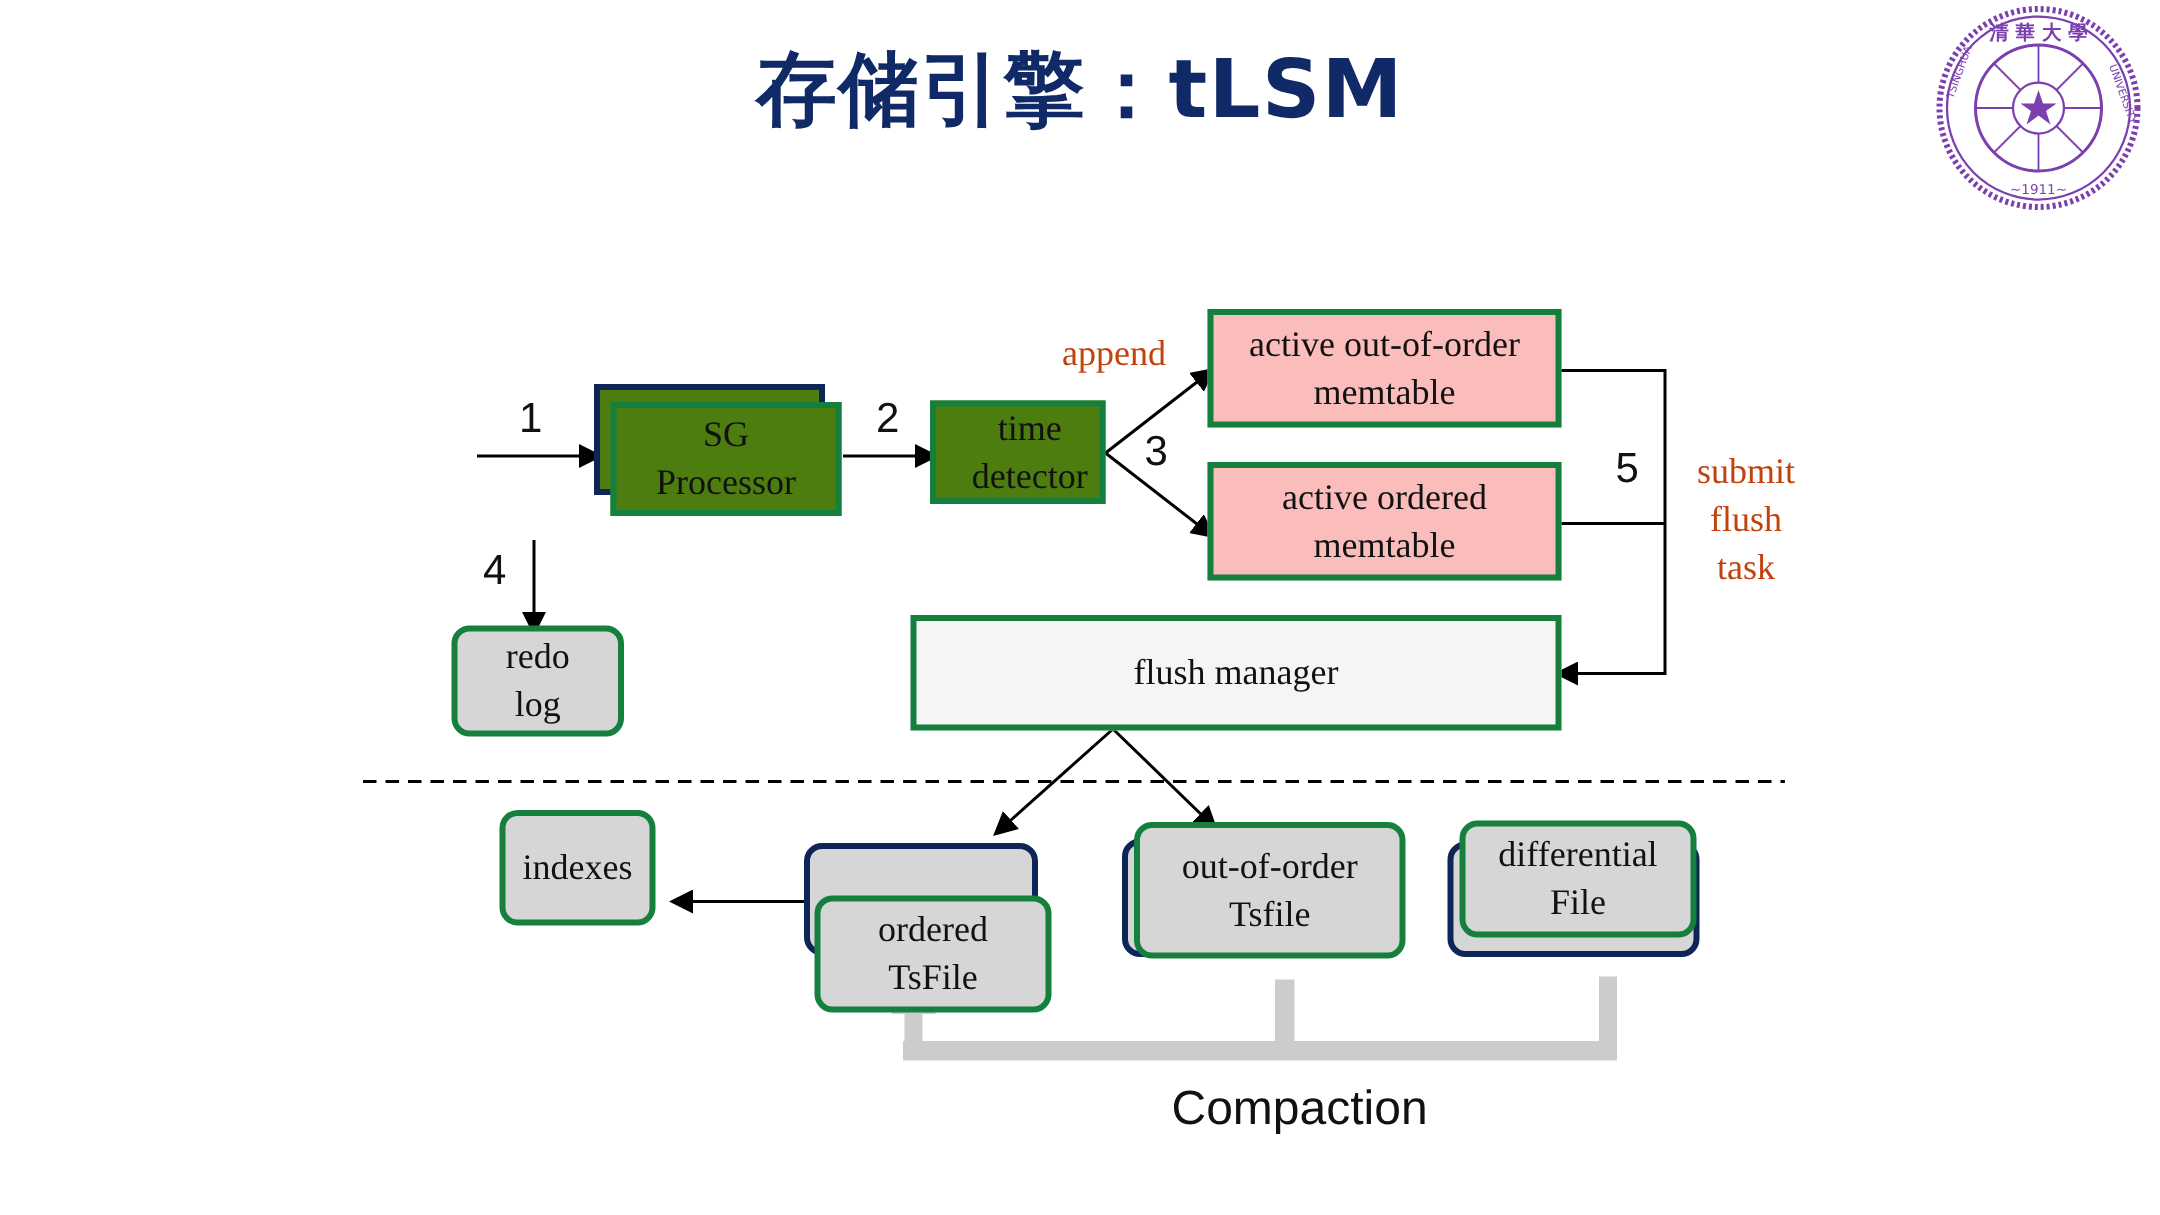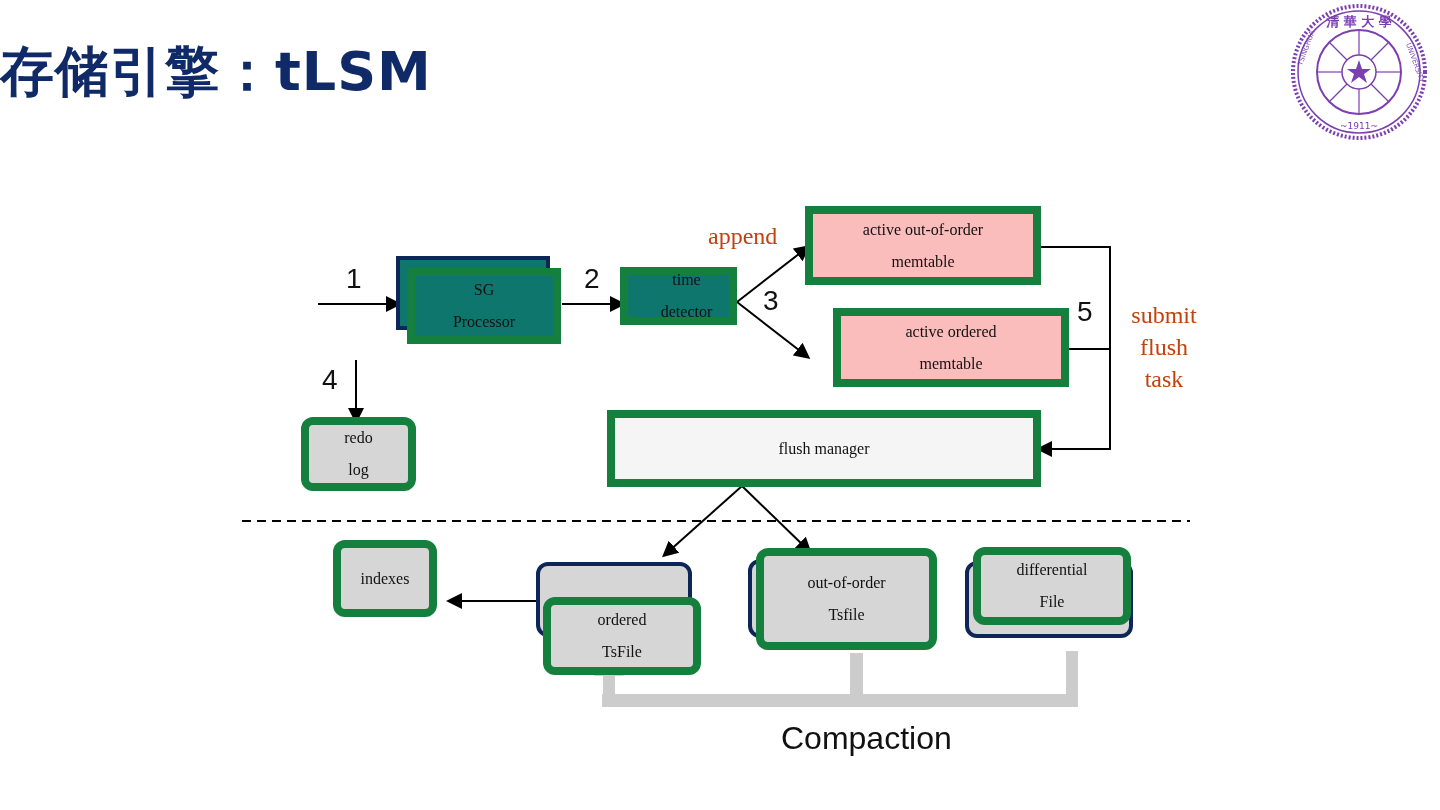--- a/index.html
+++ b/index.html
@@ -1,21 +1,21 @@
 <!DOCTYPE html>
 <html><head>
   <meta charset="utf-8">
   <style>
     html, body { margin:0; padding:0; background:#ffffff; }
     body { width:1440px; height:810px; position:relative; overflow:hidden; font-family:"DejaVu Serif", serif; }
-    .title { position:absolute; left:0; width:1440px; top:36px; font-family:"DejaVu Sans", sans-serif; font-weight:bold; font-size:54px; color:#0f2a66; letter-spacing:1px; }
+    .title { position:absolute; left:0; width:1440px; top:24px; text-align:center; font-family:"DejaVu Sans", sans-serif; font-weight:bold; font-size:54px; color:#0f2a66; letter-spacing:1px; }
     .logo { position:absolute; left:1288px; top:4px; width:142px; height:136px; }
     svg.diagram { position:absolute; left:0; top:0; }
-    .box { position:absolute; border:8px solid #15803d; box-sizing:border-box; display:flex; align-items:center; justify-content:center; text-align:center; font-family:"Liberation Serif", serif; font-size:16px; line-height:32px; color:#111; white-space:pre-line; }
-    .white { background:#0f766e; }
+    .box { position:absolute; border:4px solid #15803d; box-sizing:border-box; display:flex; align-items:center; justify-content:center; text-align:center; font-family:"Liberation Serif", serif; font-size:24px; line-height:32px; color:#111; white-space:pre-line; }
+    .white { background:#4d7c0f; }
     .pink { background:#fbbcbc; }
     .gray { background:#d6d6d6;border-radius:12px; }
     .light { background:#f5f5f6; }
     .shadow { position:absolute; border:4px solid #0d2557; box-sizing:border-box; }
     .lbl { position:absolute; font-family:"Liberation Serif", serif; font-size:24px; color:#c2410c; line-height:32px; text-align:center; white-space:pre-line; }
     .num { position:absolute; font-family:"Liberation Sans", sans-serif; font-size:28px; color:#111; }
     .compaction { position:absolute; font-family:"Liberation Sans", sans-serif; font-size:32px; color:#111; }
   </style>
 </head>
 <body>
@@ -72,41 +72,41 @@
     <polygon points="594,676 624,676 609,648"></polygon>
     <rect x="850" y="653" width="13" height="45"></rect>
     <rect x="1066" y="651" width="12" height="50"></rect>
   </g>
 </svg>
 
 <div class="shadow white" style="left:396px;top:256px;width:154px;height:74px;"></div>
 <div class="box white" style="left:407px;top:268px;width:154px;height:76px;">SG
 Processor</div>
 
-<div class="box white" style="left:620px;top:267px;width:117px;height:58px;padding-left:16px;">time
+<div class="box white" style="left:620px;top:267px;width:117px;height:69px;padding-left:16px;">time
 detector</div>
 
 <div class="box pink" style="left:805px;top:206px;width:236px;height:79px;">active out-of-order
 memtable</div>
-<div class="box pink" style="left:805px;top:308px;width:236px;height:79px;margin-left:28px;">active ordered
+<div class="box pink" style="left:805px;top:308px;width:236px;height:79px;">active ordered
 memtable</div>
 
 <div class="box gray" style="left:301px;top:417px;width:115px;height:74px;">redo
 log</div>
 
 <div class="box light" style="left:607px;top:410px;width:434px;height:77px;">flush manager</div>
 
 <div class="box gray" style="left:333px;top:540px;width:104px;height:77px;">indexes</div>
 
 <div class="shadow gray" style="left:536px;top:562px;width:156px;height:75px;"></div>
 <div class="box gray" style="left:543px;top:553px;width:158px;height:78px;margin-top:44px;">ordered
 TsFile</div>
 
 <div class="shadow gray" style="left:748px;top:559px;width:177px;height:79px;"></div>
-<div class="box gray" style="left:756px;top:548px;width:181px;height:102px;">out-of-order
+<div class="box gray" style="left:756px;top:548px;width:181px;height:91px;">out-of-order
 Tsfile</div>
 
 <div class="shadow gray" style="left:965px;top:561px;width:168px;height:77px;"></div>
 <div class="box gray" style="left:973px;top:547px;width:158px;height:78px;">differential
 File</div>
 
 <div class="num" style="left:346px;top:263px;">1</div>
 <div class="num" style="left:584px;top:263px;">2</div>
 <div class="num" style="left:763px;top:285px;">3</div>
 <div class="num" style="left:322px;top:364px;">4</div>

